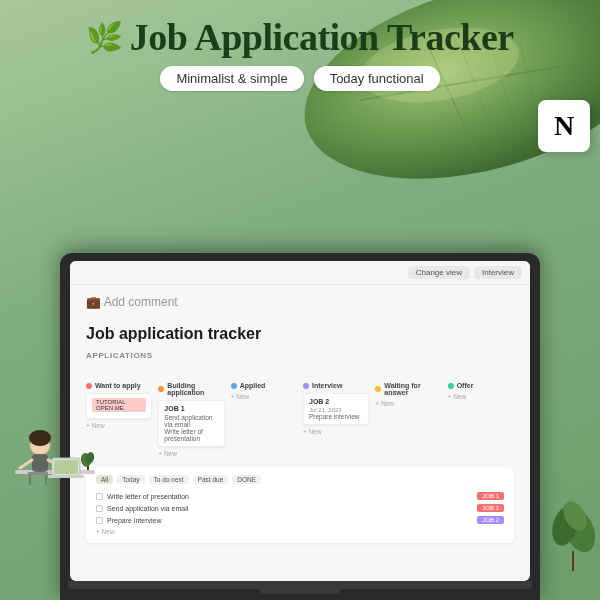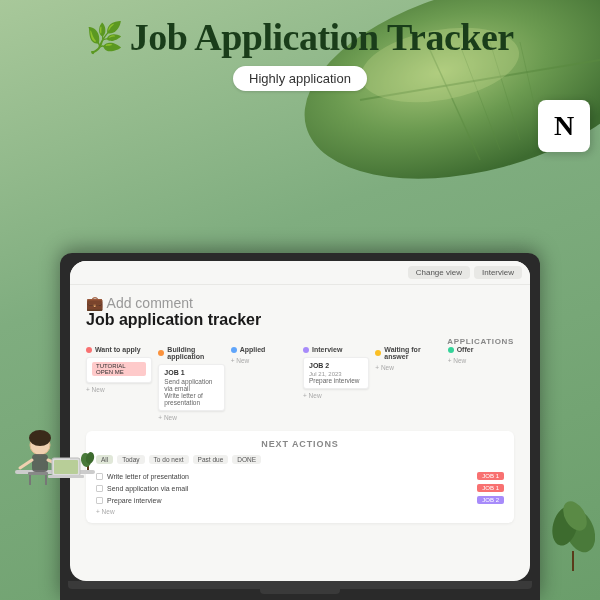--- a/index.html
+++ b/index.html
@@ -141,21 +141,21 @@
 
     .laptop-outer {
       background: #2a2a2a;
       border-radius: 12px 12px 0 0;
       padding: 8px 10px 6px;
       box-shadow: 0 -4px 20px rgba(0,0,0,0.4);
     }
 
     .laptop-screen {
       background: #f5f5f0;
-      border-radius: 16px;
+      border-radius: 6px;
       overflow: hidden;
       height: 320px;
       position: relative;
     }
 
     
     .notion-ui {
       background: #f7f7f5;
       height: 100%;
       font-family: -apple-system, BlinkMacSystemFont, sans-serif;
@@ -178,39 +178,38 @@
       padding: 2px 8px;
       font-size: 8px;
       color: #555;
     }
 
     .notion-content {
       padding: 10px 16px;
     }
 
     .notion-breadcrumb {
-      font-size: 14px;
+      font-size: 12px;
       color: #999;
-      margin-bottom: 0;
+      margin-bottom: 16px;
     }
 
     .notion-page-title {
       font-size: 16px;
       font-weight: 700;
       color: #1a1a1a;
       margin-bottom: 8px;
     }
 
     .notion-section-label {
       font-size: 8px;
       font-weight: 600;
       letter-spacing: 0.08em;
       color: #888;
-      margin-bottom: 0;
-      text-align: right;
+      margin-bottom: 22px;
     }
 
     
     .kanban {
       display: flex;
       gap: 6px;
       margin-bottom: 10px;
     }
 
     .kanban-col {
@@ -373,21 +372,22 @@
 <div class="notion-logo">
   <span>N</span>
 </div>
 
 <div class="header">
   <div class="title-row">
     <span class="title-icon">🌿</span>
     <h1 class="main-title">Job Application Tracker</h1>
   </div>
   <div class="badges">
-    <span class="badge">Highly application</span>
+    <span class="badge">Minimalist &amp; simple</span>
+    <span class="badge">Today functional</span>
   </div>
 </div>
 
 <div class="person-left">
   <svg width="90" height="90" viewBox="0 0 90 90">
 
     <rect x="5" y="60" width="80" height="4" rx="2" fill="#ccc"></rect>
 
     <circle cx="30" cy="35" r="10" fill="#f0d0b0" stroke="#ddb88a" stroke-width="1"></circle>
 
@@ -488,21 +488,20 @@
             <div class="kanban-col">
               <div class="kanban-header">
                 <div class="kanban-dot" style="background:#34d399;"></div>
                 <span>Offer</span>
               </div>
               <div class="kanban-new">+ New</div>
             </div>
           </div>
 
           <div class="next-actions">
-            <div class="next-actions-title">NEXT ACTIONS</div>
             <div class="filter-row">
               <span class="filter-chip active">All</span>
               <span class="filter-chip">Today</span>
               <span class="filter-chip">To do next</span>
               <span class="filter-chip">Past due</span>
               <span class="filter-chip">DONE</span>
             </div>
             <div class="action-item">
               <div class="action-item-left">
                 <div class="checkbox"></div>

